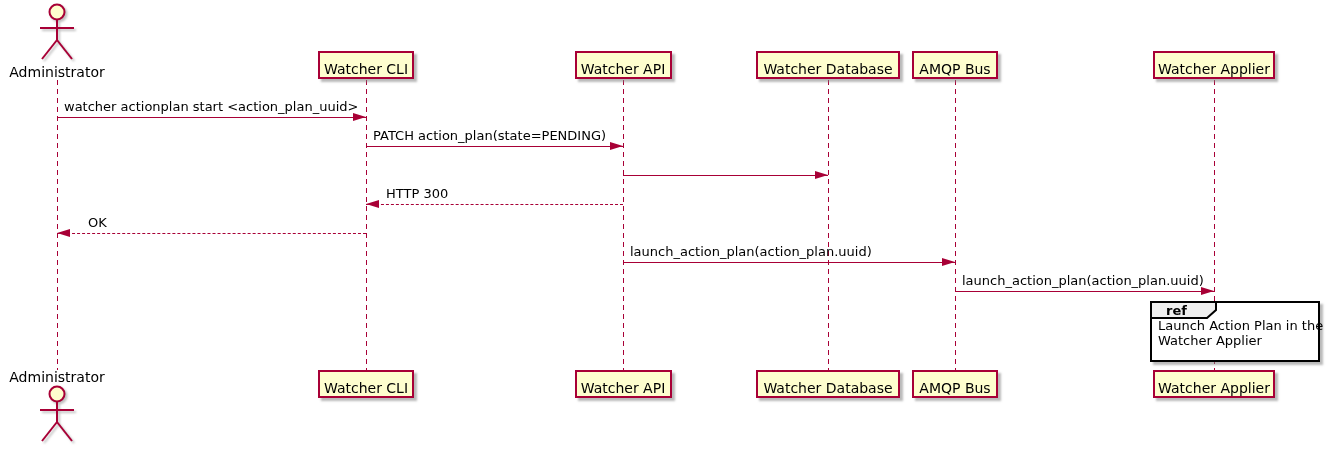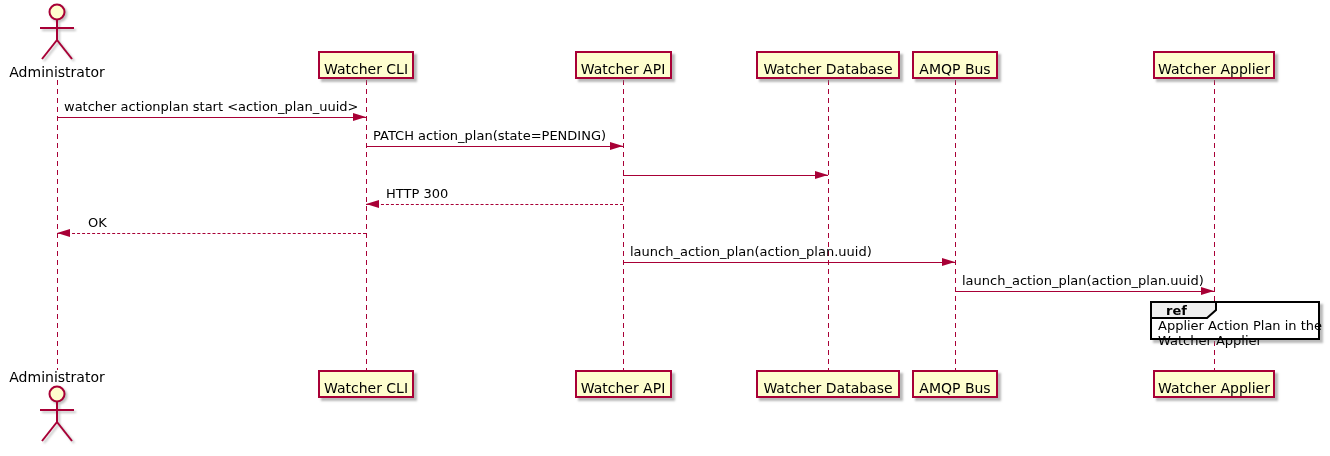--- a/index.html
+++ b/index.html
@@ -143,21 +143,21 @@
     <div class="msg-label" style="left: 386px; top: 186px;">HTTP 300</div>
     <div class="msg-line-dashed" style="left: 57px; top: 233px; width: 309px;"></div>
     <div class="arr" style="left: 57px; top: 229px; border-width: 4.5px 13px 4.5px 0px; border-color: transparent rgb(168, 0, 54) transparent transparent;"></div>
     <div class="msg-label" style="left: 88px; top: 215px; text-align: right;">OK</div>
     <div class="msg-line-solid" style="left: 623px; top: 262px; width: 332px;"></div>
     <div class="arr" style="left: 942px; top: 258px; border-width: 4.5px 0px 4.5px 13px; border-color: transparent transparent transparent rgb(168, 0, 54);"></div>
     <div class="msg-label" style="left: 630px; top: 244px;">launch_action_plan(action_plan.uuid)</div>
     <div class="msg-line-solid" style="left: 955px; top: 291px; width: 259px;"></div>
     <div class="arr" style="left: 1201px; top: 287px; border-width: 4.5px 0px 4.5px 13px; border-color: transparent transparent transparent rgb(168, 0, 54);"></div>
     <div class="msg-label" style="left: 962px; top: 273px;">launch_action_plan(action_plan.uuid)</div>
-    <div class="ref-box" style="left: 1150px; top: 301px; width: 170px; height: 39px;">
+    <div class="ref-box" style="left: 1150px; top: 301px; width: 170px; height: 61px;">
       <svg class="ref-head" width="68" height="18" viewBox="0 0 68 18">
         <polygon points="1,1 66,1 66,9 57,17 1,17" fill="#EEEEEE" stroke="#000000" stroke-width="2"></polygon>
       </svg>
       <div class="ref-label">ref</div>
-      <div class="ref-line" style="top: 15px;">Applier Action Plan in the</div>
+      <div class="ref-line" style="top: 15px;">Launch Action Plan in the</div>
       <div class="ref-line" style="top: 30px;">Watcher Applier</div>
     </div>
   </div>
 
 </body></html>

